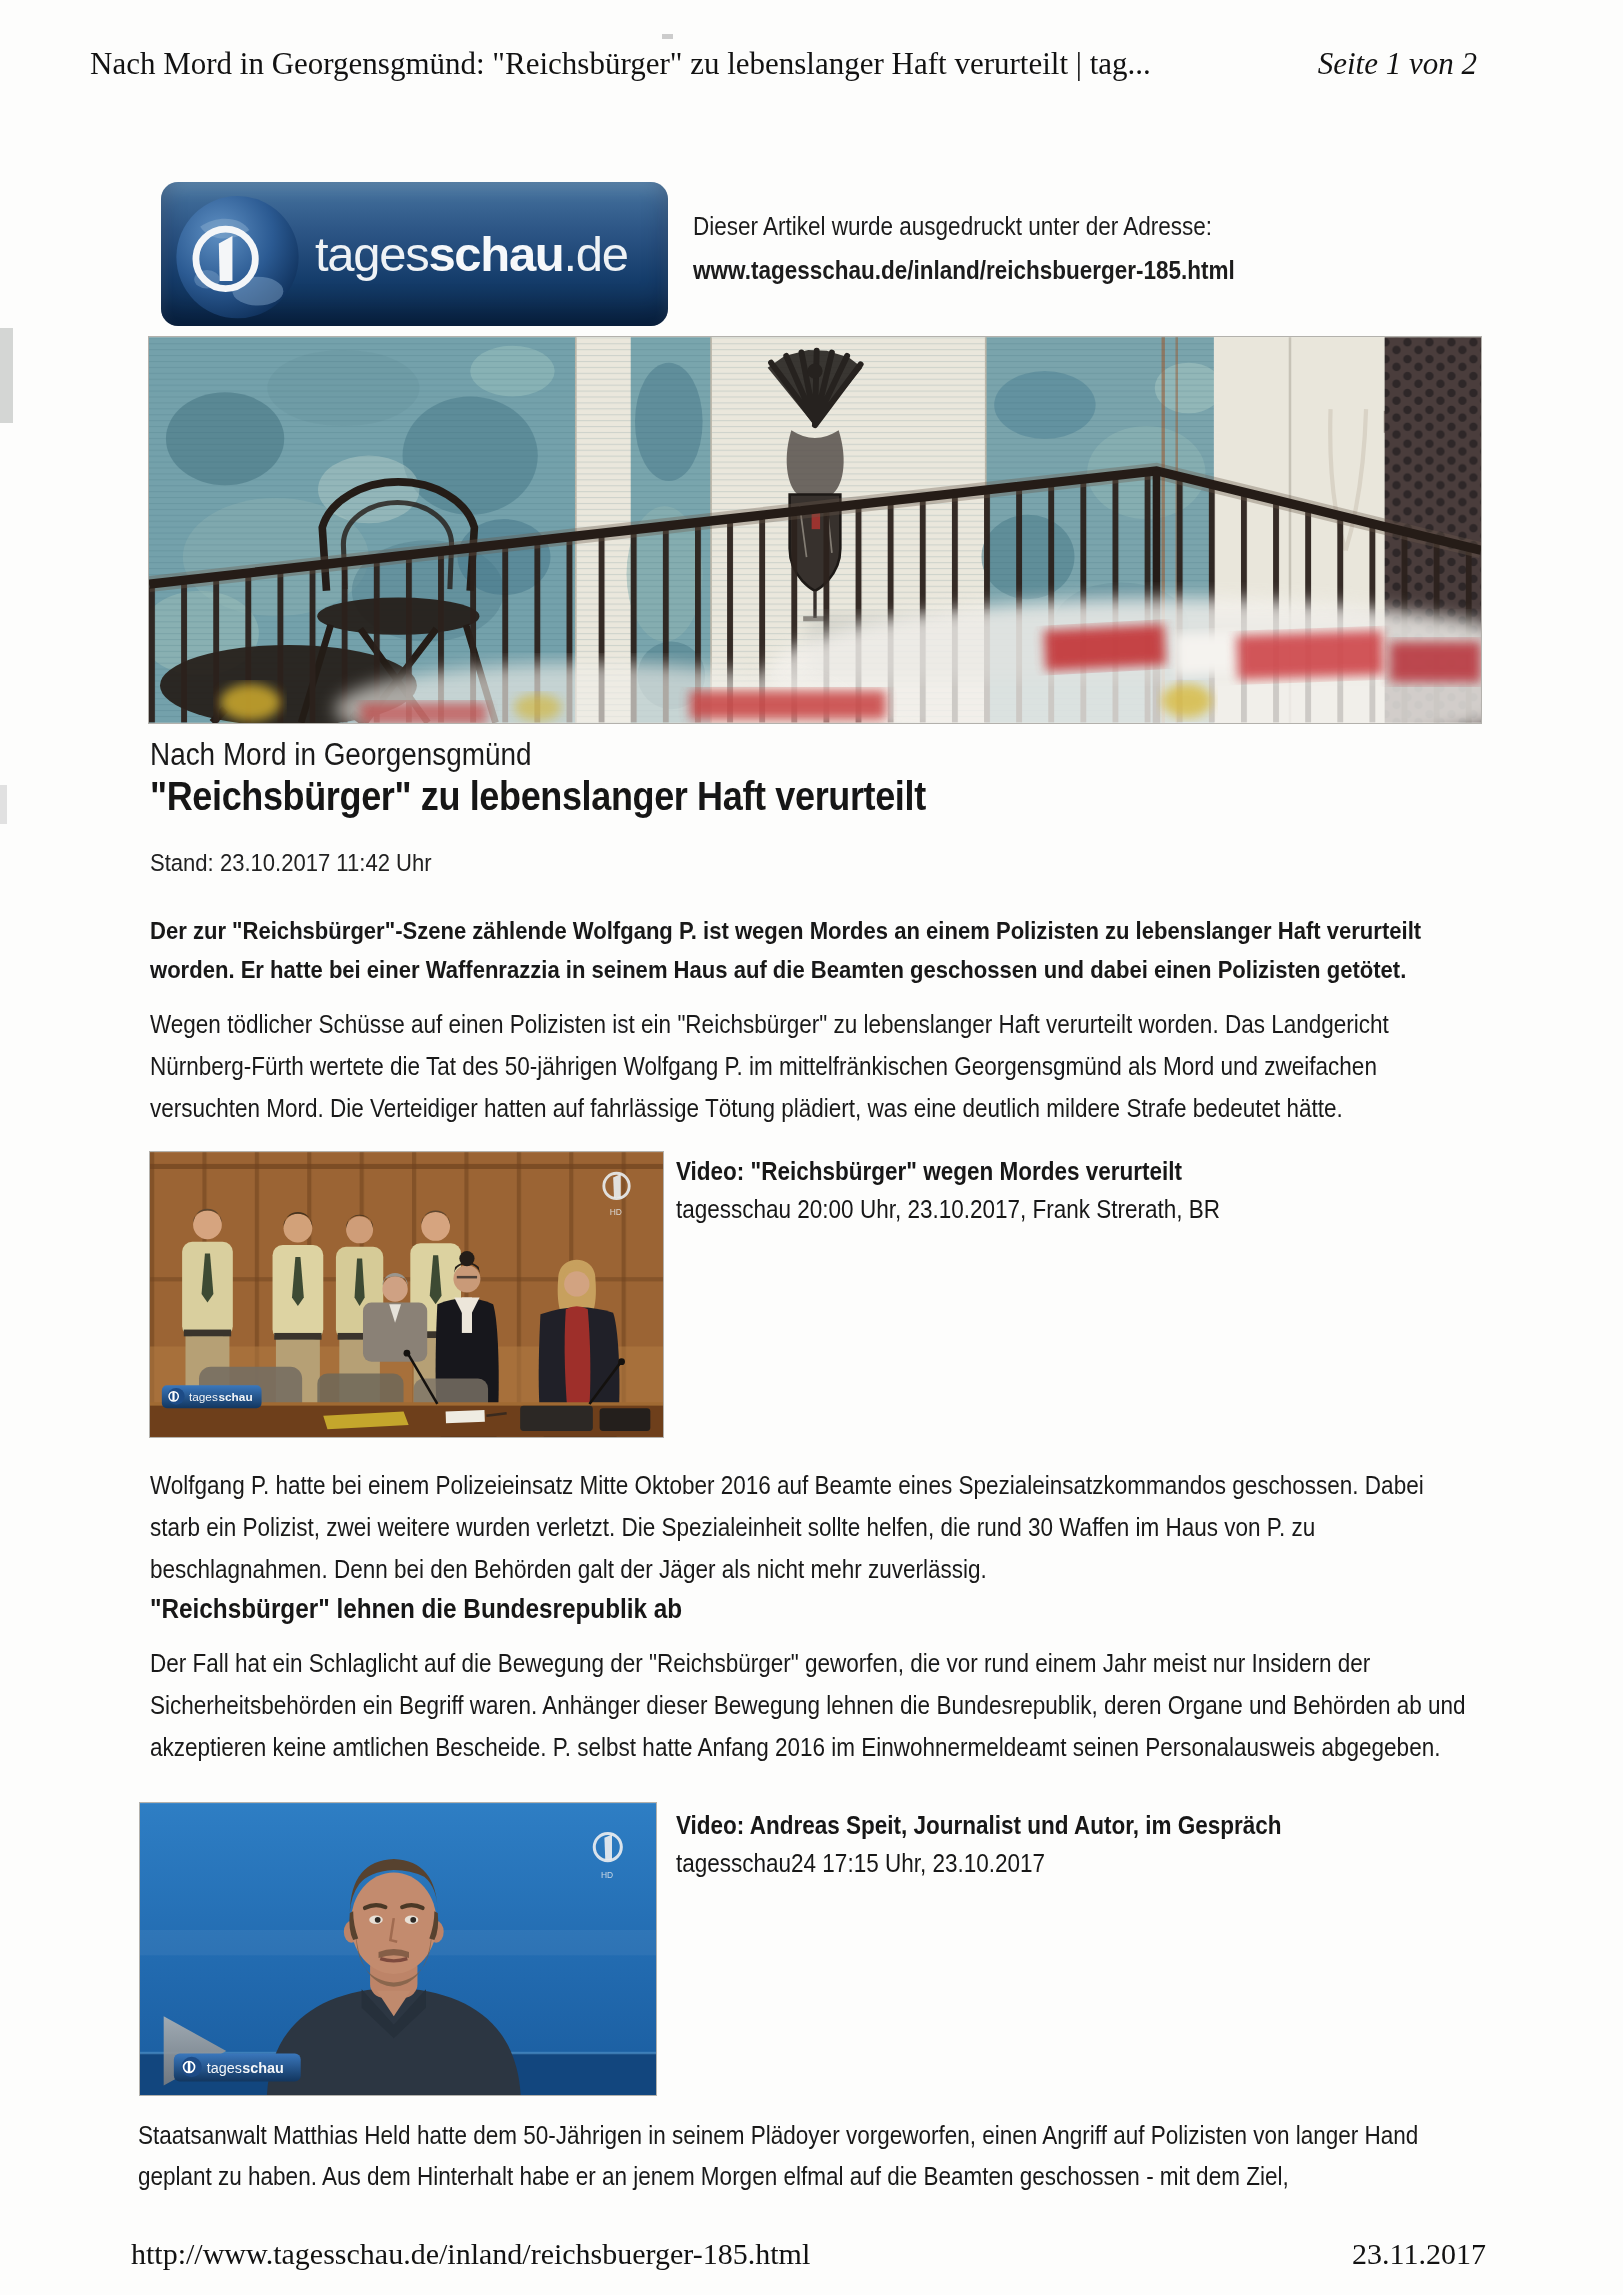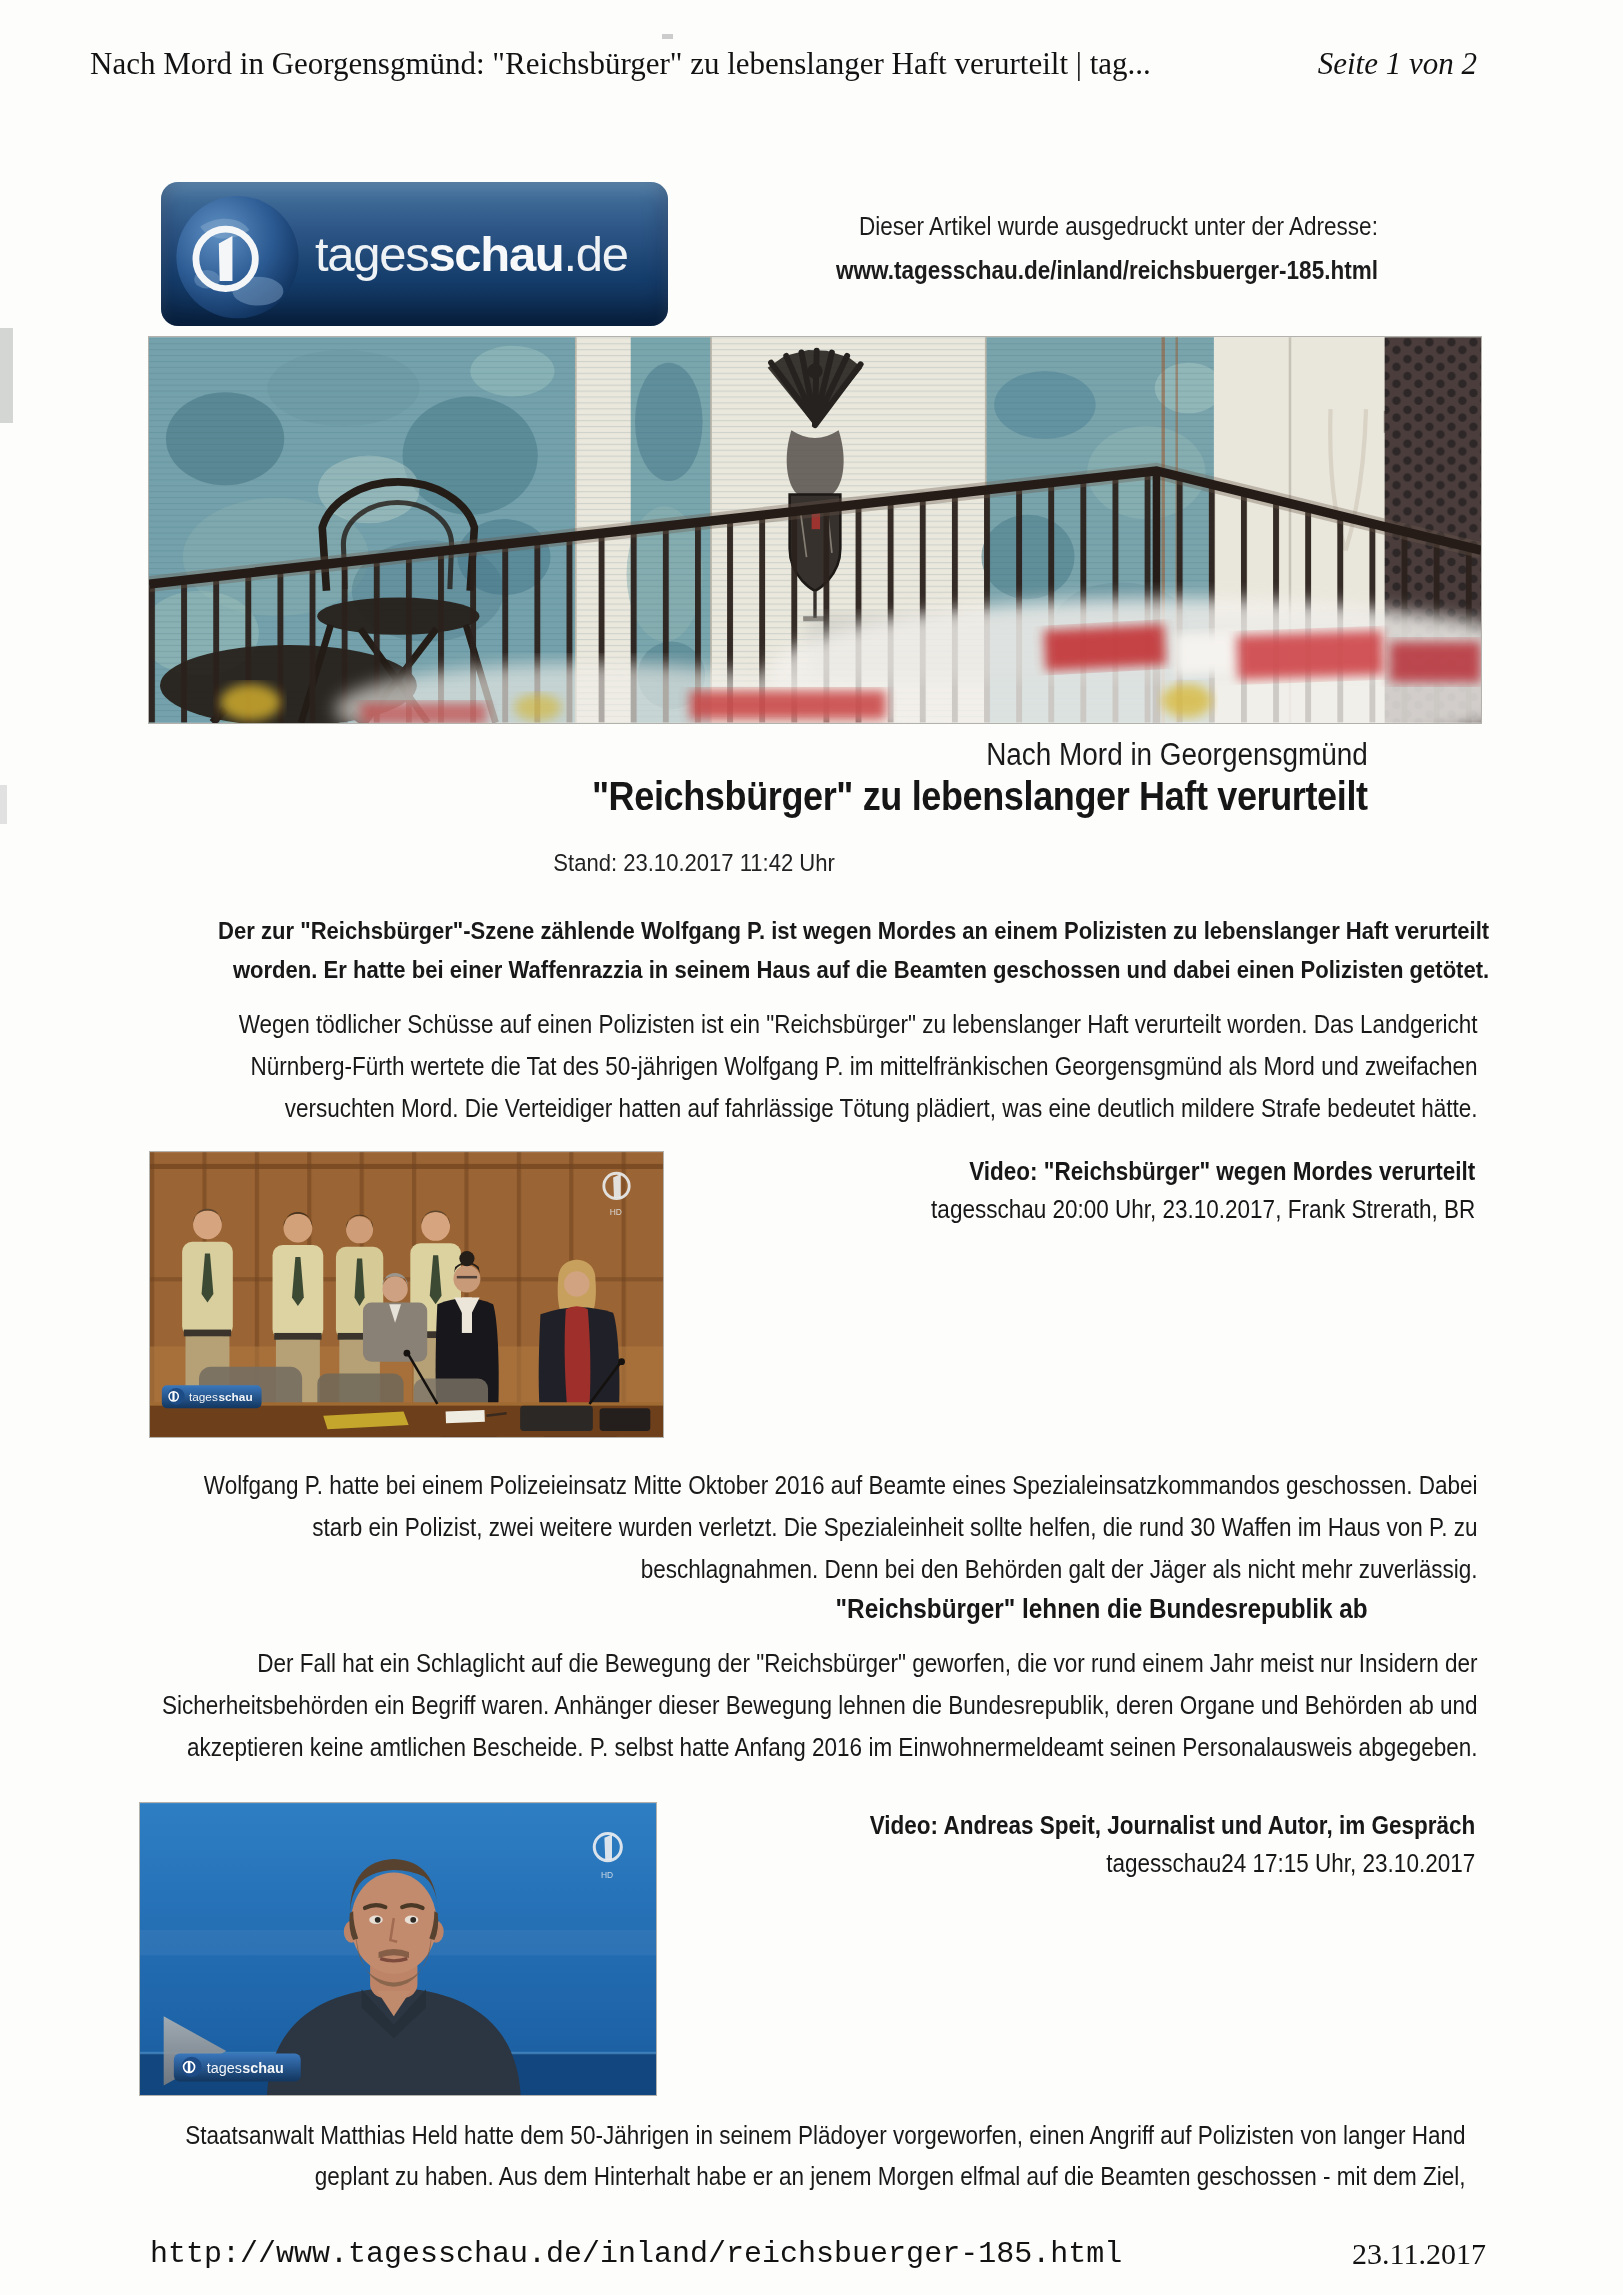--- a/index.html
+++ b/index.html
@@ -1,18 +1,18 @@
 <!DOCTYPE html>
 <html style="font-size:13.5px"><head>
 <meta charset="utf-8">
 <style>
   * { margin:0; padding:0; box-sizing:border-box; }
   html,body { background:#ffffff; }
   body { width:1623px; height:2295px; position:relative; font-family:"Liberation Sans",sans-serif; color:#1c1c1c; }
-  #page { position:absolute; inset:0; overflow:hidden; background:#fdfdfc;text-align:right; }
+  #page { position:absolute; inset:0; overflow:hidden; background:#fdfdfc; }
   .abs { position:absolute; }
   .serif { font-family:"Liberation Serif",serif; color:#121212; }
   .cond { transform:scaleX(0.9); transform-origin:0 0; }
   .b { font-weight:bold; }
   .body-par { font-size:25px; line-height:42px; width:1475px; color:#191919; }
   .caption { font-size:25px; line-height:38px; width:888px; color:#171717; }
   .photo-frame { outline:0.8px solid #b3b1ac; }
   #logo-banner { width:507px; height:144px; border-radius:17px;
      background:linear-gradient(180deg,#46749f 0%,#2e5787 32%,#153d6b 68%,#0a2748 100%);
      overflow:hidden; box-shadow:inset 0 -15px 25px rgba(0,10,30,.35), inset 0 8.5px 15px rgba(255,255,255,.12); }
@@ -363,17 +363,17 @@
     </g>
   </svg>
 
   <div class="abs cond caption" style="left:676px;top:1806px;">
     <div class="b">Video: Andreas Speit, Journalist und Autor, im Gespräch</div>
     <div>tagesschau24 17:15 Uhr, 23.10.2017</div>
   </div>
 
   <div class="abs cond body-par" style="left:138px;top:2115px;line-height:41px;">Staatsanwalt Matthias Held hatte dem 50-Jährigen in seinem Plädoyer vorgeworfen, einen Angriff auf Polizisten von langer Hand geplant zu haben. Aus dem Hinterhalt habe er an jenem Morgen elfmal auf die Beamten geschossen - mit dem Ziel,</div>
 
-  <div class="abs serif" style="left:150px;top:2237px;font-size:30px;font-family:Liberation Mono, monospace;">http://www.tagesschau.de/inland/reichsbuerger-185.html</div>
+  <div class="abs serif" style="left:131px;top:2237px;font-size:30px;">http://www.tagesschau.de/inland/reichsbuerger-185.html</div>
   <div class="abs serif" style="right:137px;top:2237px;font-size:30px;">23.11.2017</div>
 
 </div>
 
 
 </body></html>

